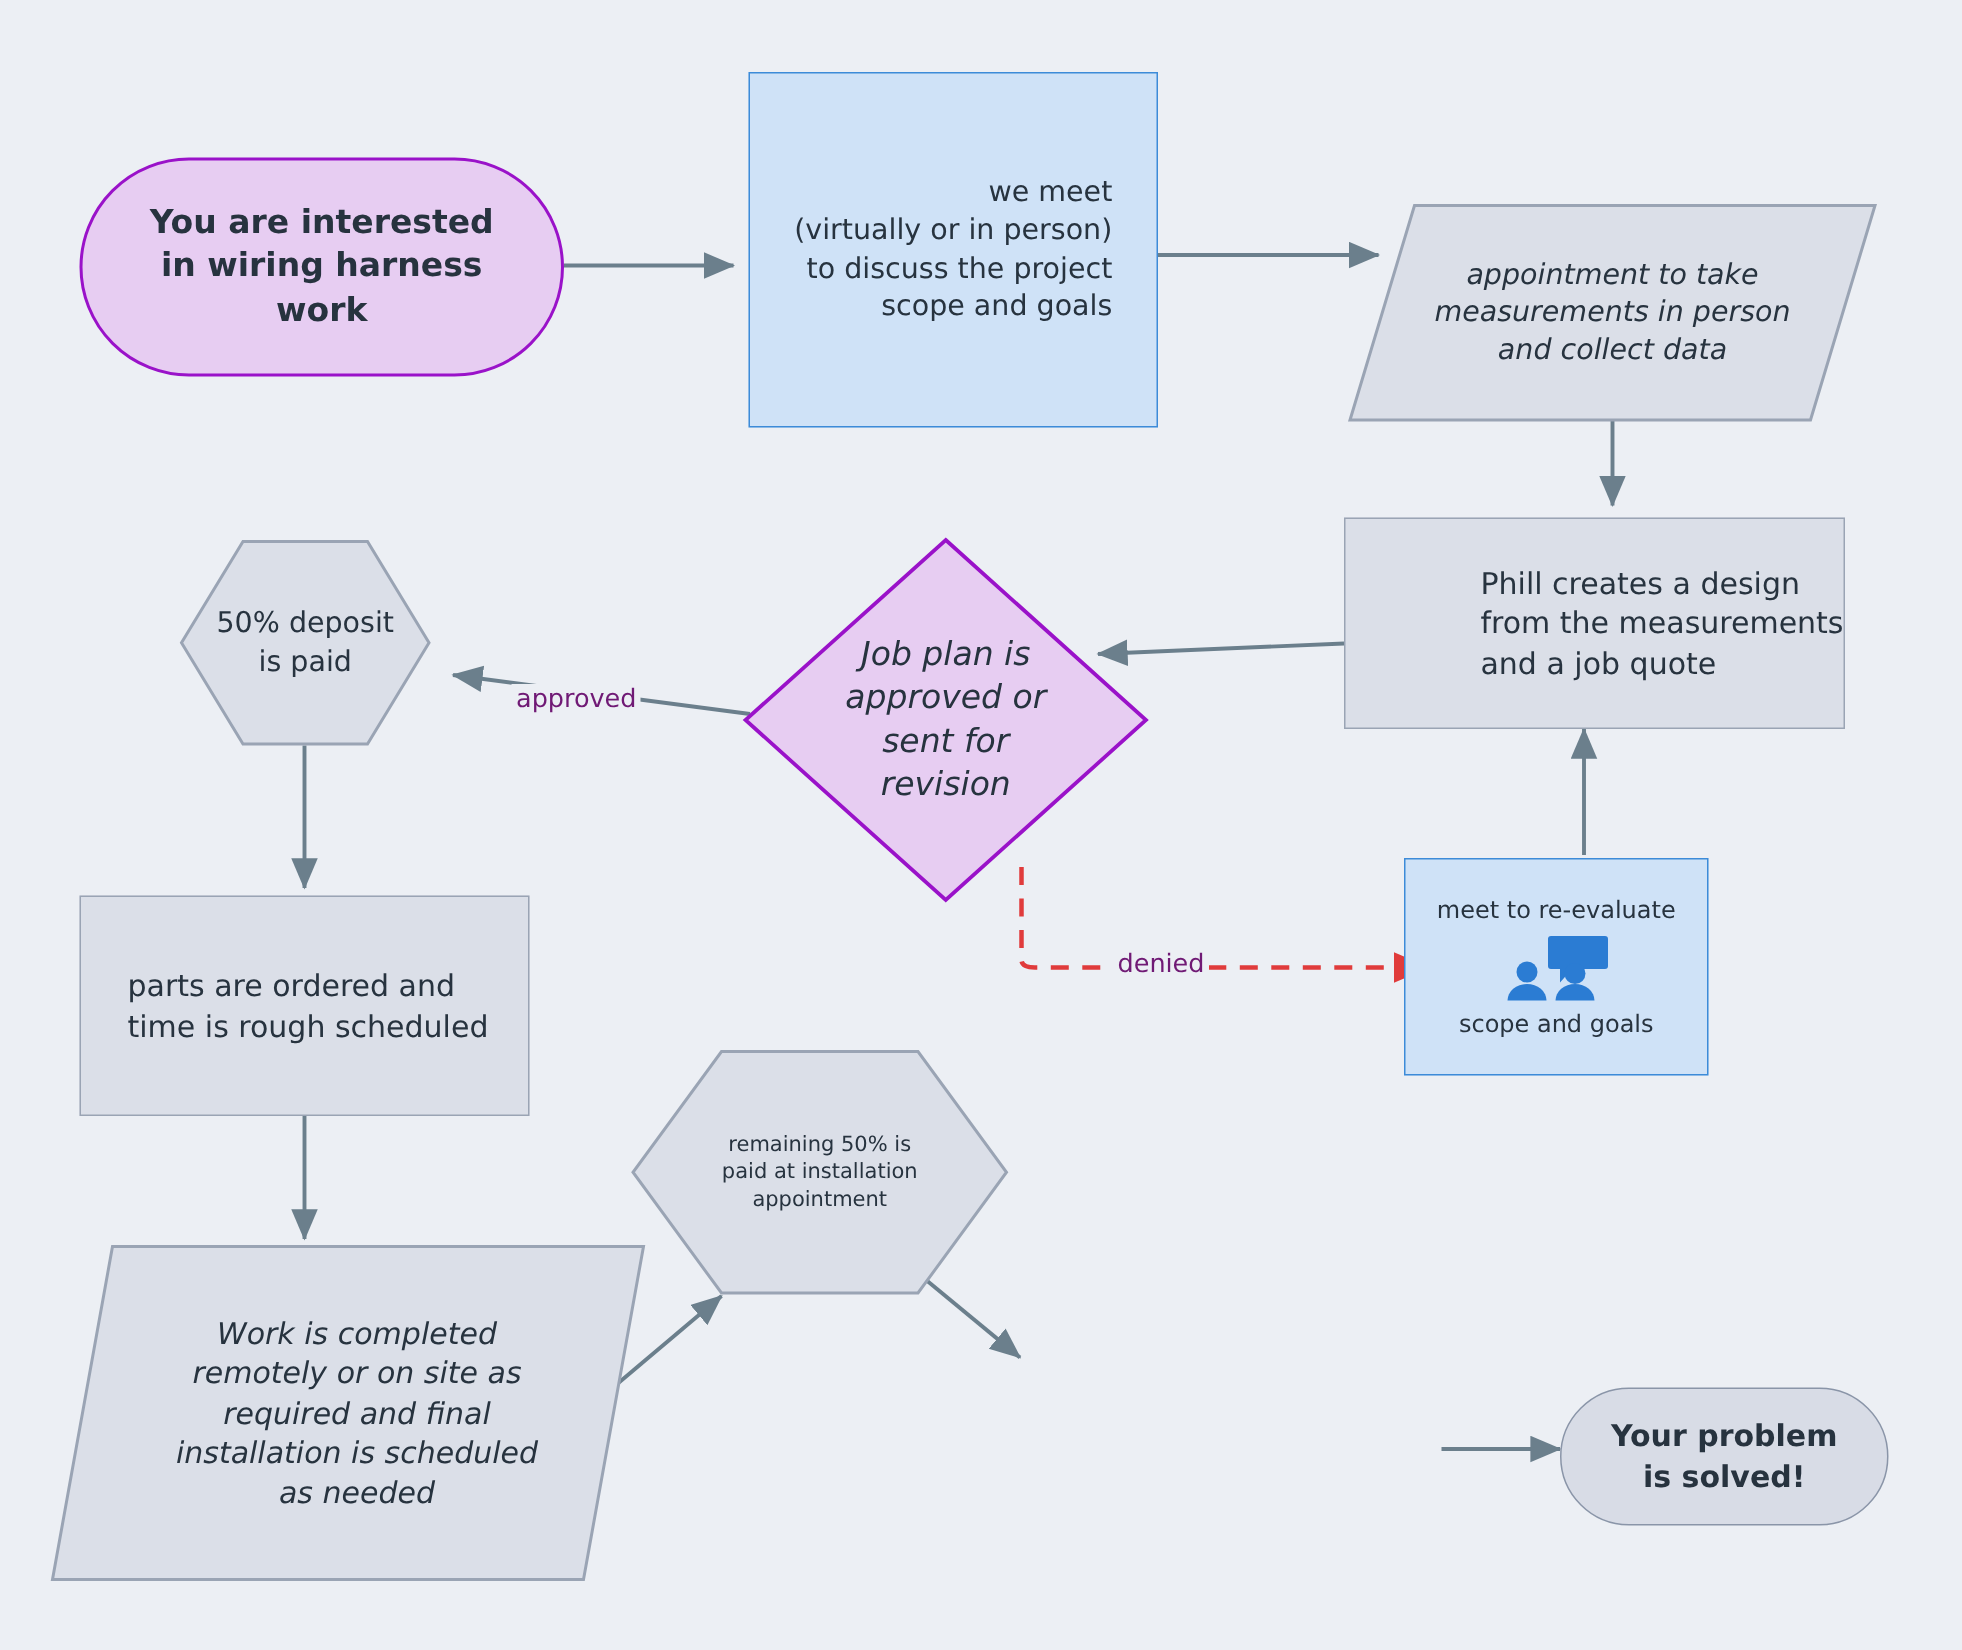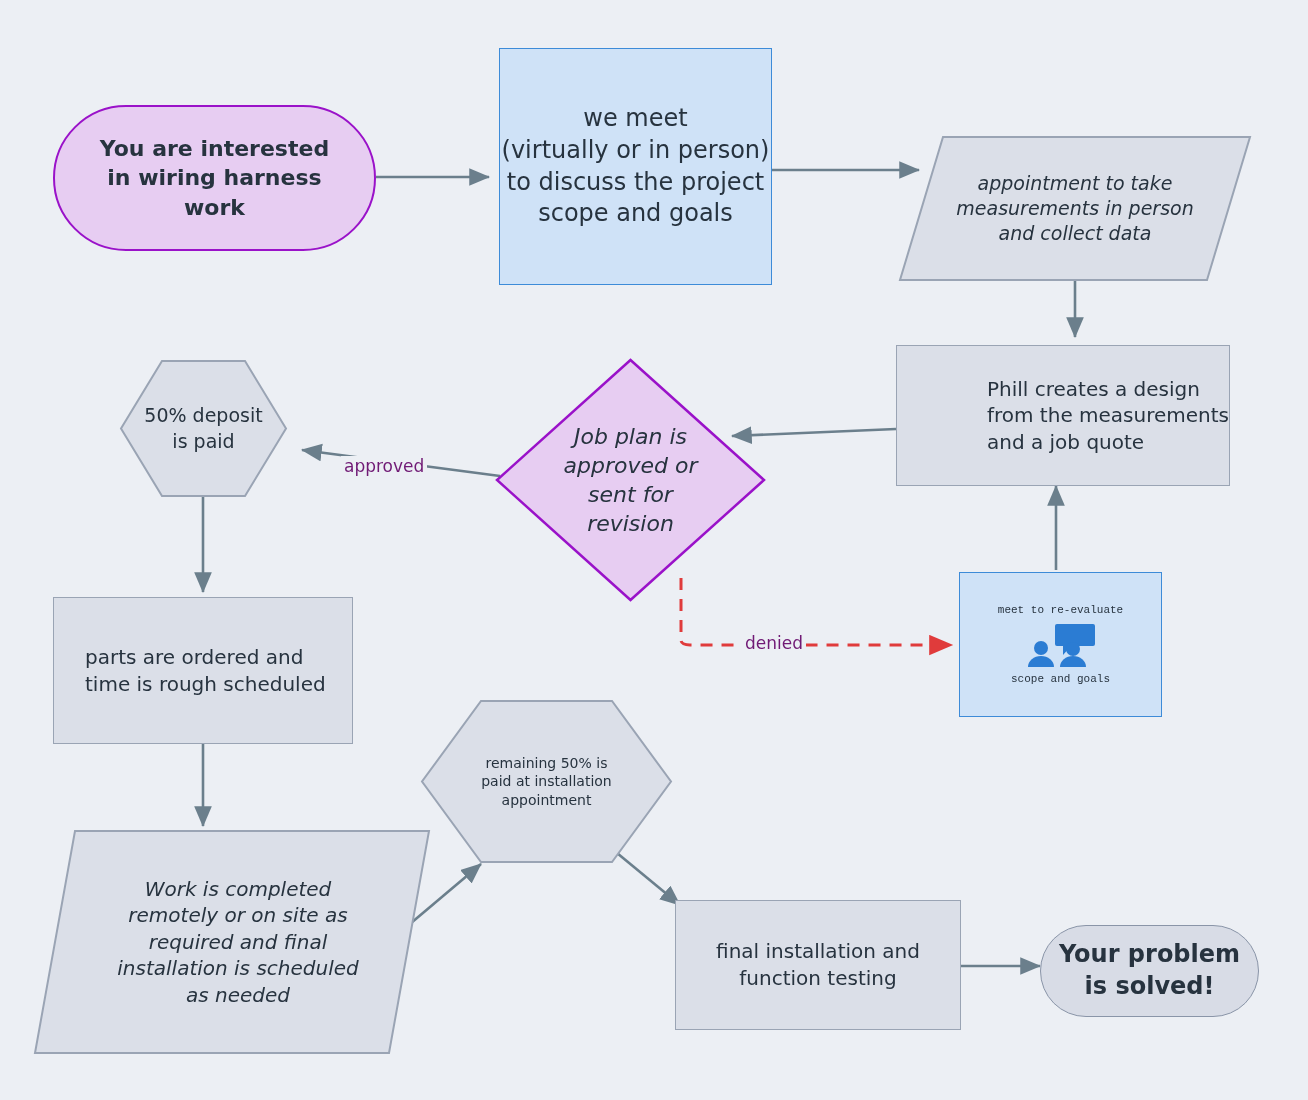--- a/index.html
+++ b/index.html
@@ -131,21 +131,21 @@
 
     <path d="M961,966 L1040,966" stroke="#6b7f8c" stroke-width="2.6" fill="none" marker-end="url(#arrow-gray)"></path>
   </svg>
 
   <div class="node sh-stadium-purple" style="left:53px; top:105px; width:323px; height:146px; font-size:22px;">
     <span class="label bold">You are interested
 in wiring harness
 work</span>
   </div>
 
-  <div class="node sh-rect-blue" style="left:499px; top:48px; width:273px; height:237px; font-size:24px;">
+  <div class="node sh-rect-blue" style="left:499px; top:48px; width:273px; height:237px; font-size:19px;text-align:right;">
     <span class="label">we meet
 (virtually or in person)
 to discuss the project
 scope and goals</span>
   </div>
 
   <div class="node" style="left:899px; top:95px; width:352px; height:145px; font-size:19px;margin-top:41px;">
     <svg class="shape-svg" viewBox="0 0 352 145" preserveAspectRatio="none">
       <polygon points="44,1 351,1 308,144 1,144" fill="#dbdfe8" stroke="#9aa4b4" stroke-width="2"></polygon>
     </svg>
@@ -171,21 +171,21 @@
   </div>
 
   <div class="node" style="left:120px; top:360px; width:167px; height:137px; font-size:19px;">
     <svg class="shape-svg" viewBox="0 0 167 137" preserveAspectRatio="none">
       <polygon points="42,1 125,1 166,68.5 125,136 42,136 1,68.5" fill="#dbdfe8" stroke="#9aa4b4" stroke-width="2"></polygon>
     </svg>
     <span class="label">50% deposit
 is paid</span>
   </div>
 
-  <div class="node sh-rect-blue" style="left:959px; top:572px; width:203px; height:145px; font-size:11px; flex-direction:column; justify-content:center; gap:0;font-family:Liberation Mono, monospace;">
+  <div class="node sh-rect-blue" style="left:936px; top:572px; width:203px; height:145px; font-size:16px; flex-direction:column; justify-content:center; gap:0;">
     <span class="label" style="margin-bottom:2px;">meet to re-evaluate</span>
     <svg class="icon-people" width="72" height="46" viewBox="0 0 72 46">
       <path d="M32,2 h36 a2,2 0 0 1 2,2 v18 a2,2 0 0 1 -2,2 h-22 l-8,9 v-9 h-6 a2,2 0 0 1 -2,-2 v-18 a2,2 0 0 1 2,-2 z" fill="#2b7cd3"></path>
       <circle cx="16" cy="26" r="7" fill="#2b7cd3"></circle>
       <path d="M3,45 a13,11 0 0 1 26,0 z" fill="#2b7cd3"></path>
       <circle cx="48" cy="27" r="7" fill="#2b7cd3"></circle>
       <path d="M35,45 a13,11 0 0 1 26,0 z" fill="#2b7cd3"></path>
     </svg>
     <span class="label" style="margin-top:2px;">scope and goals</span>
   </div>
@@ -208,26 +208,22 @@
 
   <div class="node" style="left:421px; top:700px; width:251px; height:163px; font-size:14px;">
     <svg class="shape-svg" viewBox="0 0 251 163" preserveAspectRatio="none">
       <polygon points="60,1 191,1 250,81.5 191,162 60,162 1,81.5" fill="#dbdfe8" stroke="#9aa4b4" stroke-width="2"></polygon>
     </svg>
     <span class="label">remaining 50% is
 paid at installation
 appointment</span>
   </div>
 
-  <div class="node sh-rect-gray" style="left:675px; top:900px; width:286px; height:130px; font-size:20px;">
-    <span class="label">final installation and
-function testing</span>
-  </div>
-
-  <div class="node sh-stadium-gray" style="left:1040px; top:925px; width:219px; height:92px; font-size:24px;">
+
+  <div class="node sh-stadium-gray" style="left:1040px; top:925px; width:219px; height:92px; font-size:20px;">
     <span class="label bold">Your problem
 is solved!</span>
   </div>
 
   <div class="edge-label" style="left:341px; top:456px;">approved</div>
   <div class="edge-label" style="left:742px; top:633px;">denied</div>
 
 </div>
 
 </body></html>

